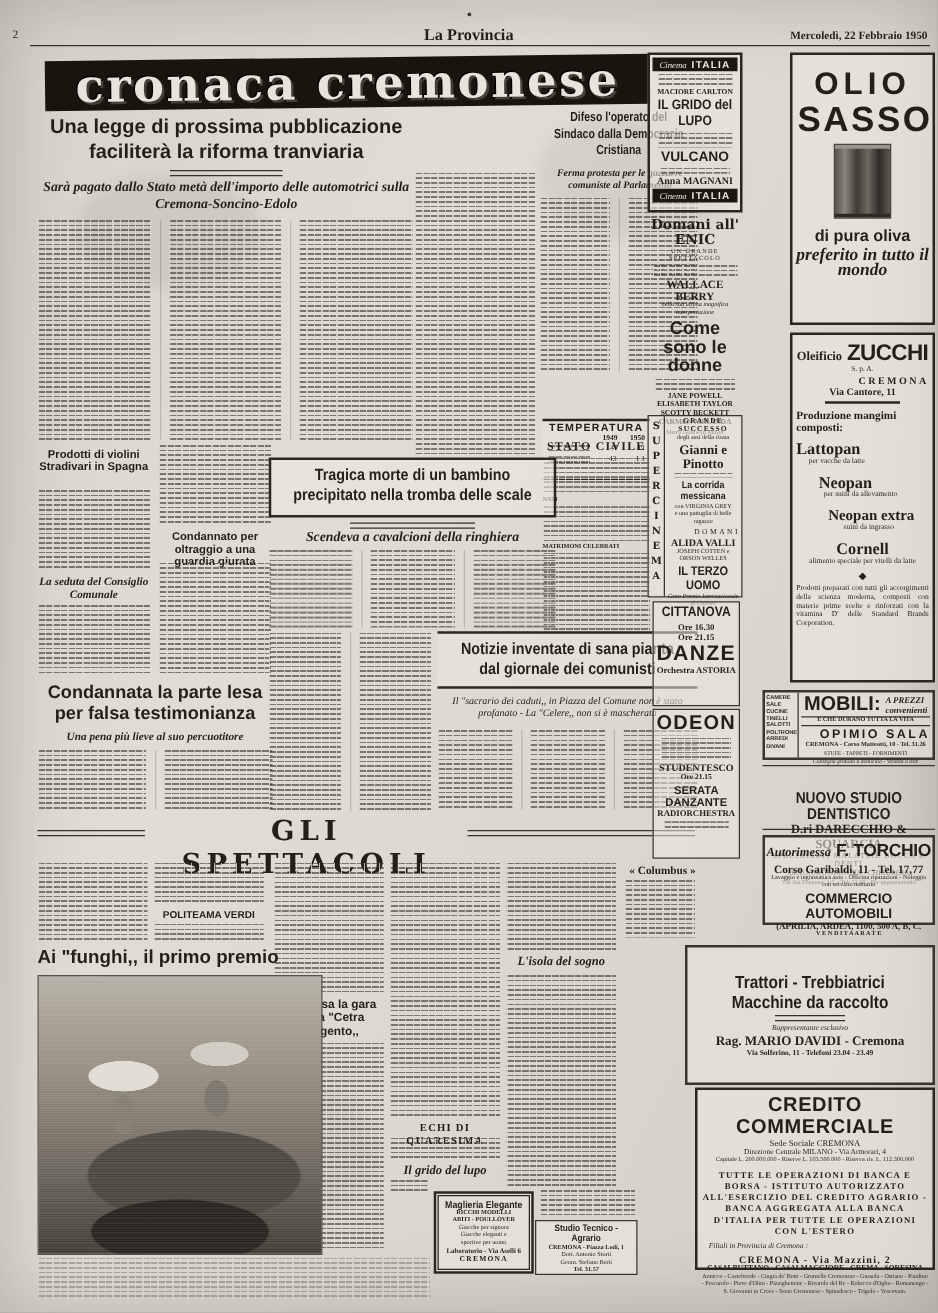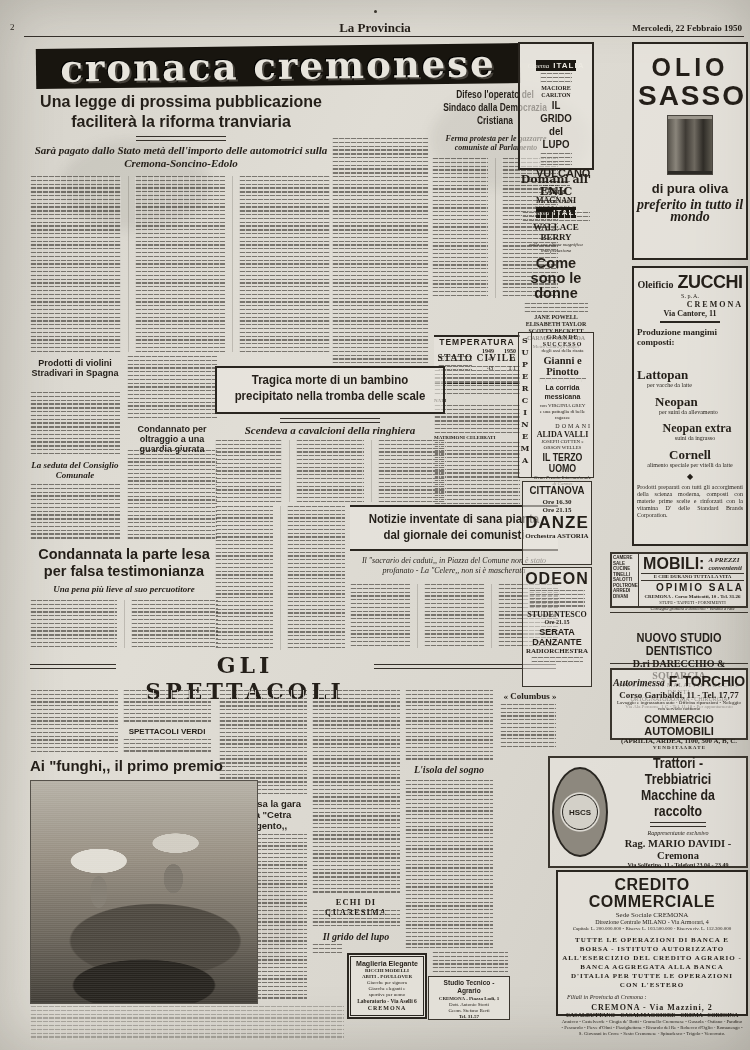--- a/index.html
+++ b/index.html
@@ -167,21 +167,21 @@
     <div class="gk"></div>
     <div class="gk"></div>
   </div>
 
   <div class="abs dblrule" style="left:30px;top:664px;width:86px;"></div>
   <div class="abs c b dser sp4" style="left:118px;top:652px;width:254px;font-size:22px;line-height:26px;">GLI SPETTACOLI</div>
   <div class="abs dblrule" style="left:374px;top:664px;width:182px;"></div>
 
   <div class="abs gk" style="left:30px;top:690px;width:88px;height:62px;"></div>
   <div class="abs gk" style="left:123px;top:690px;width:88px;height:34px;"></div>
-  <div class="abs c b sans t8" style="left:123px;top:727px;width:88px;">SPETTACOLI VERDI</div>
+  <div class="abs c b sans t8" style="left:123px;top:727px;width:88px;">POLITEAMA VERDI</div>
   <div class="abs gk" style="left:123px;top:739px;width:88px;height:13px;"></div>
 
   <div class="abs gk" style="left:219px;top:690px;width:88px;height:104px;"></div>
   <div class="abs c b sans" style="left:219px;top:798px;width:88px;font-size:9.5px;line-height:11px;">Conclusa la gara per la "Cetra d'argento,,</div>
   <div class="abs gk" style="left:219px;top:834px;width:88px;height:166px;"></div>
 
   <div class="abs gk" style="left:312px;top:690px;width:88px;height:204px;"></div>
   <div class="abs c b sp1" style="left:312px;top:897px;width:88px;font-size:8.5px;line-height:10px;">ECHI DI QUARESIMA</div>
   <div class="abs gk" style="left:312px;top:910px;width:88px;height:18px;"></div>
   <div class="abs c b i t10" style="left:312px;top:931px;width:88px;">Il grido del lupo</div>
@@ -192,21 +192,21 @@
   <div class="abs gk" style="left:405px;top:780px;width:88px;height:170px;"></div>
   <div class="abs gk" style="left:432px;top:952px;width:76px;height:20px;"></div>
 
   <div class="abs c b t9" style="left:500px;top:691px;width:60px;">« Columbus »</div>
   <div class="abs gk" style="left:500px;top:704px;width:56px;height:46px;"></div>
 
   <div class="abs b sans" style="left:30px;top:757px;width:226px;font-size:15px;line-height:17px;">Ai "funghi,, il primo premio</div>
   <div class="abs photo" style="left:30px;top:780px;width:226px;height:222px;"></div>
   <div class="abs gk gkl i" style="left:30px;top:1006px;width:314px;height:34px;"></div>
 
-  <div class="abs box" style="left:518px;top:42px;width:76px;height:128px;padding:16px;">
+  <div class="abs box" style="left:518px;top:42px;width:76px;height:128px;padding:2px;">
     <div class="revbar" style="height:11px;">
       <span class="i" style="font-size:7px;">Cinema</span>
       <span class="b sans sp1" style="font-size:8px;">ITALIA</span>
     </div>
     <div class="gk" style="height:10px;margin:2px 4px;"></div>
     <div class="c b t6">MACIORE CARLTON</div>
     <div class="c b sans cond" style="font-size:11px;line-height:13px;">IL GRIDO del LUPO</div>
     <div class="gk" style="height:12px;margin:2px 4px;"></div>
     <div class="c b sans" style="font-size:11px;line-height:13px;">VULCANO</div>
     <div class="gk" style="height:5px;margin:1px 6px;"></div>
@@ -279,21 +279,21 @@
   <div class="abs box" style="left:632px;top:266px;width:116px;height:280px;padding:4px 3px;">
     <div class="c" style="white-space:nowrap;">
       <span class="b t10">Oleificio</span>
       <span class="b sans" style="font-size:18px;letter-spacing:-.5px;">ZUCCHI</span>
     </div>
     <div class="c t6">S. p. A.</div>
     <div class="c b t8 sp2">CREMONA</div>
     <div class="c b t8">Via Cantore, 11</div>
     <div style="width:60px;height:2px;background:#2a2620;margin:3px auto;"></div>
     <div class="b t9" style="margin-top:4px;">Produzione mangimi composti:</div>
-    <div class="b" style="font-size:13px;line-height:14px;margin-top:21px;">Lattopan</div>
+    <div class="b" style="font-size:13px;line-height:14px;margin-top:5px;">Lattopan</div>
     <div class="t6" style="padding-left:10px;">per vacche da latte</div>
     <div class="b" style="font-size:13px;line-height:14px;margin-top:6px;padding-left:18px;">Neopan</div>
     <div class="t6" style="padding-left:22px;">per suini da allevamento</div>
     <div class="b c" style="font-size:12px;line-height:13px;margin-top:6px;padding-left:14px;">Neopan extra</div>
     <div class="t6 c" style="padding-left:10px;">suini da ingrasso</div>
     <div class="b c" style="font-size:13px;line-height:14px;margin-top:6px;">Cornell</div>
     <div class="t6 c">alimento speciale per vitelli da latte</div>
     <div class="c t8" style="margin-top:3px;">◆</div>
     <div class="t6 j" style="margin-top:3px;">Prodotti preparati con tutti gli accorgimenti della scienza moderna, composti con materie prime scelte e rinforzati con la vitamina D' delle Standard Brands Corporation.</div>
   </div>
@@ -337,27 +337,20 @@
       <span class="b sans" style="font-size:14px;letter-spacing:-.3px;">F. TORCHIO</span>
     </div>
     <div class="b t9">Corso Garibaldi, 11 - Tel. 17,77</div>
     <div class="t5" style="padding:0 4px;">Lavaggio e ingrassatura auto - Officina riparazioni - Noleggio con servizio notturno</div>
     <div class="b sans" style="font-size:11px;line-height:12px;margin-top:1px;">COMMERCIO AUTOMOBILI</div>
     <div class="b t7">(APRILIA, ARDEA, 1100, 500 A, B, C.</div>
     <div class="b t5">V E N D I T A   A   R A T E</div>
   </div>
 
   <div class="abs thinbox" style="left:548px;top:756px;width:200px;height:112px;border-width:2px;display:flex;align-items:center;">
-    <div style="width:60px;display:flex;justify-content:center;">
-      <div class="emblem">
-        <div class="inner">
-            <span class="b sans t8">HSCS</span>
-          </div>
-      </div>
-    </div>
     <div class="c" style="flex:1;">
       <div class="b sans cond" style="font-size:14px;line-height:16px;">Trattori - Trebbiatrici</div>
       <div class="b sans cond" style="font-size:14px;line-height:16px;">Macchine da raccolto</div>
       <div class="dblrule" style="width:56px;margin:3px auto;"></div>
       <div class="i t6">Rappresentante esclusivo</div>
       <div class="b" style="font-size:10.5px;line-height:12px;margin-top:1px;">Rag. MARIO DAVIDI - Cremona</div>
       <div class="b t6">Via Solferino, 11  -  Telefoni 23.04 - 23.49</div>
     </div>
   </div>
 

